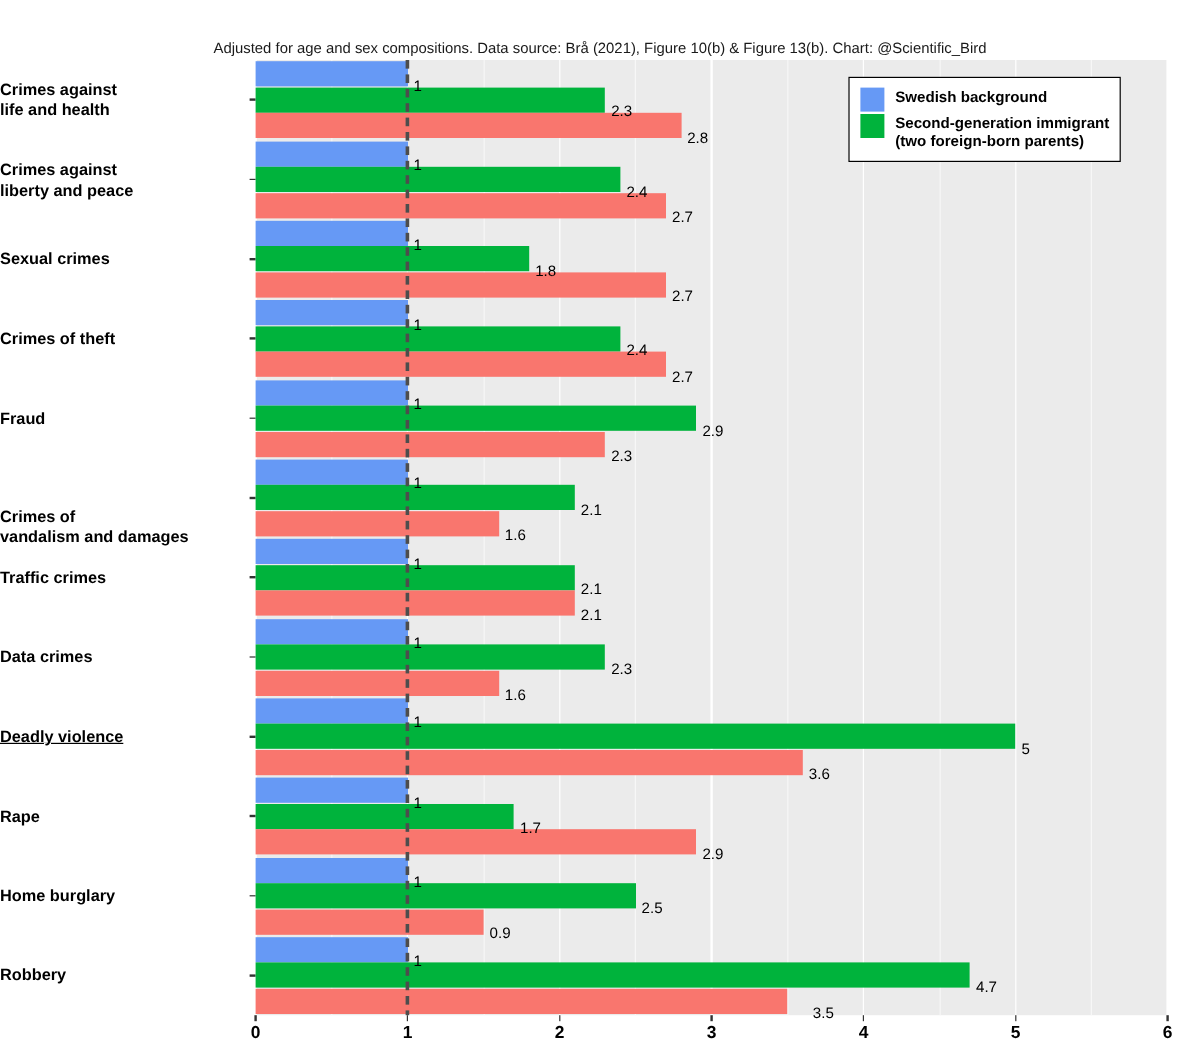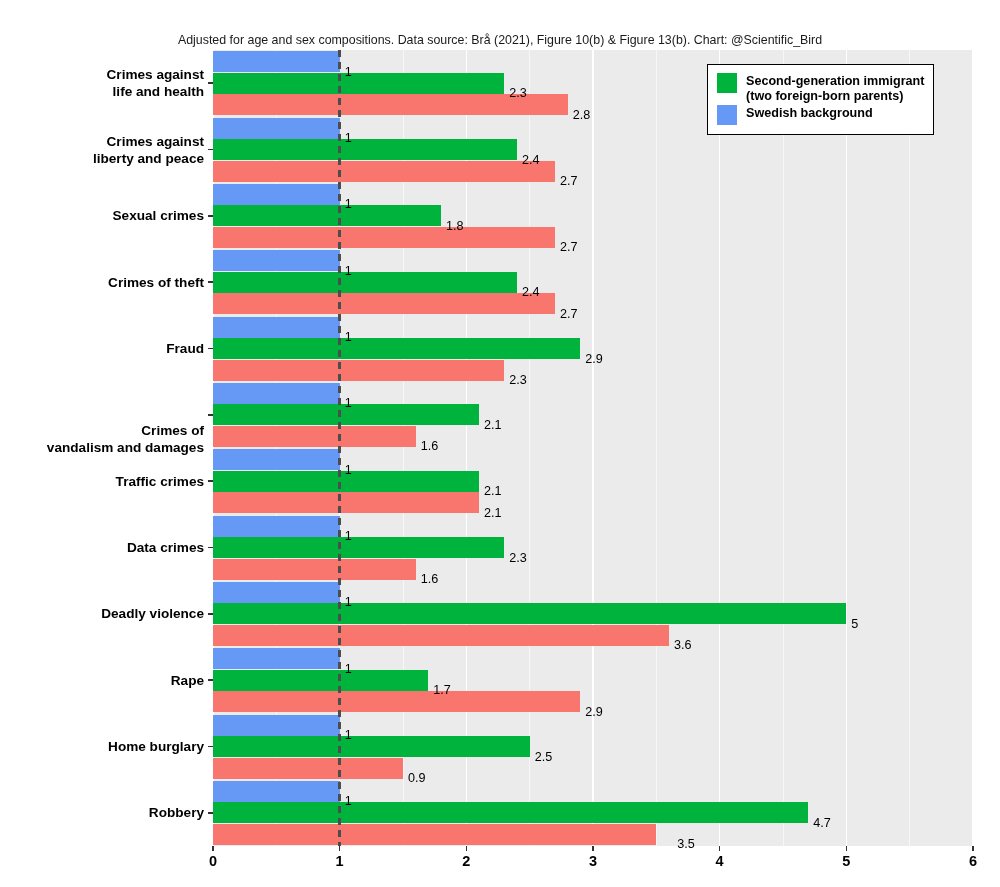--- a/index.html
+++ b/index.html
@@ -100,21 +100,21 @@
 
   
   .ytick-line {
     position: absolute;
     width: 5px;
     height: 1.4px;
     background: #333;
   }
   .ylabel {
     position: absolute;
-    text-align: right;
+    text-align: left;
     font-size: 13.6px;
     font-weight: bold;
     color: #000;
     line-height: 17px;
     white-space: pre-line;
   }
   .xtick-line {
     position: absolute;
     width: 1.4px;
     height: 5px;
@@ -273,21 +273,21 @@
       <div class="ytick-line" style="left: 208px; top: 347.8px;"></div>
       <div class="ylabel" style="left: 0px; width: 204px; top: 340px;">Fraud</div>
       <div class="ytick-line" style="left: 208px; top: 414.133px;"></div>
       <div class="ylabel" style="left: 0px; width: 204px; top: 422px;">Crimes of
 vandalism and damages</div>
       <div class="ytick-line" style="left: 208px; top: 480.467px;"></div>
       <div class="ylabel" style="left: 0px; width: 204px; top: 472.667px;">Traffic crimes</div>
       <div class="ytick-line" style="left: 208px; top: 546.8px;"></div>
       <div class="ylabel" style="left: 0px; width: 204px; top: 539px;">Data crimes</div>
       <div class="ytick-line" style="left: 208px; top: 613.133px;"></div>
-      <div class="ylabel" style="left: 0px; width: 204px; top: 605.333px;">Deadly violence</div>
+      <div class="ylabel" style="left: 0px; width: 204px; top: 605.333px; text-decoration: underline;">Deadly violence</div>
       <div class="ytick-line" style="left: 208px; top: 679.467px;"></div>
       <div class="ylabel" style="left: 0px; width: 204px; top: 671.667px;">Rape</div>
       <div class="ytick-line" style="left: 208px; top: 745.8px;"></div>
       <div class="ylabel" style="left: 0px; width: 204px; top: 738px;">Home burglary</div>
       <div class="ytick-line" style="left: 208px; top: 812.133px;"></div>
       <div class="ylabel" style="left: 0px; width: 204px; top: 804.333px;">Robbery</div>
       <div class="xtick-line" style="left: 212.3px; top: 846px;"></div>
       <div class="xlabel" style="left: 193px; top: 853px;">0</div>
       <div class="xtick-line" style="left: 338.967px; top: 846px;"></div>
       <div class="xlabel" style="left: 319.667px; top: 853px;">1</div>
@@ -298,23 +298,23 @@
       <div class="xtick-line" style="left: 718.967px; top: 846px;"></div>
       <div class="xlabel" style="left: 699.667px; top: 853px;">4</div>
       <div class="xtick-line" style="left: 845.633px; top: 846px;"></div>
       <div class="xlabel" style="left: 826.333px; top: 853px;">5</div>
       <div class="xtick-line" style="left: 972.3px; top: 846px;"></div>
       <div class="xlabel" style="left: 953px; top: 853px;">6</div>
     </div>
 
   <div class="legend">
     <div class="legend-row">
+      <span class="legend-swatch blue"></span>
+      <span class="legend-text">Swedish background</span>
+    </div>
+    <div class="legend-row">
       <span class="legend-swatch green"></span>
       <span class="legend-text">Second-generation immigrant
 (two foreign-born parents)</span>
     </div>
-    <div class="legend-row">
-      <span class="legend-swatch blue"></span>
-      <span class="legend-text">Swedish background</span>
-    </div>
   </div>
 
 </div>
 
 </body></html>

